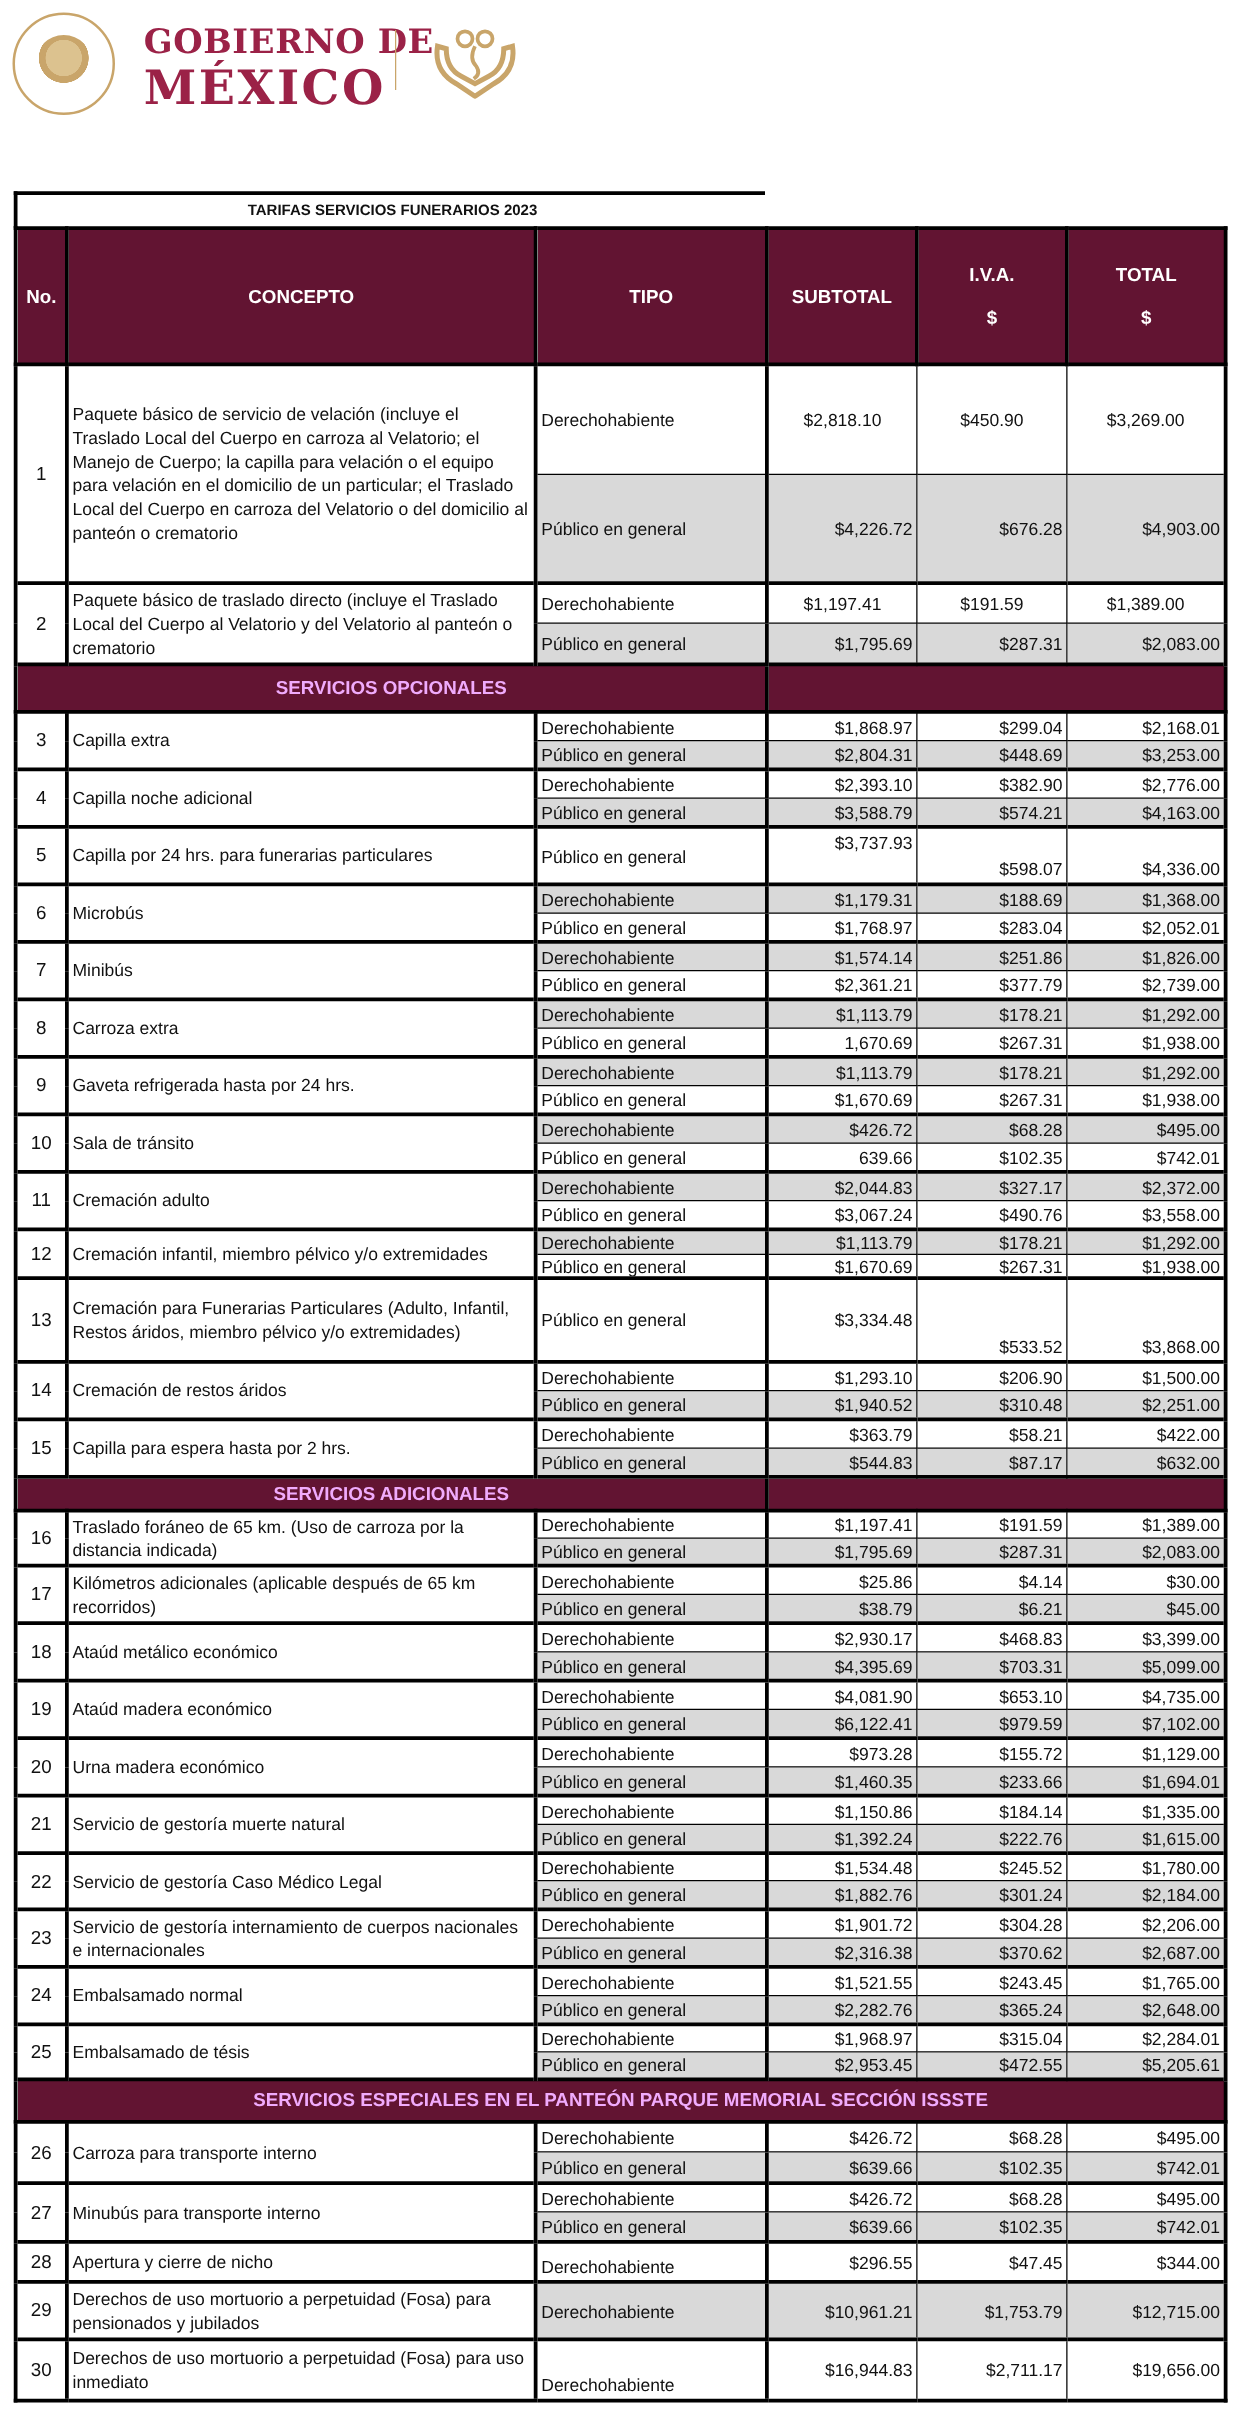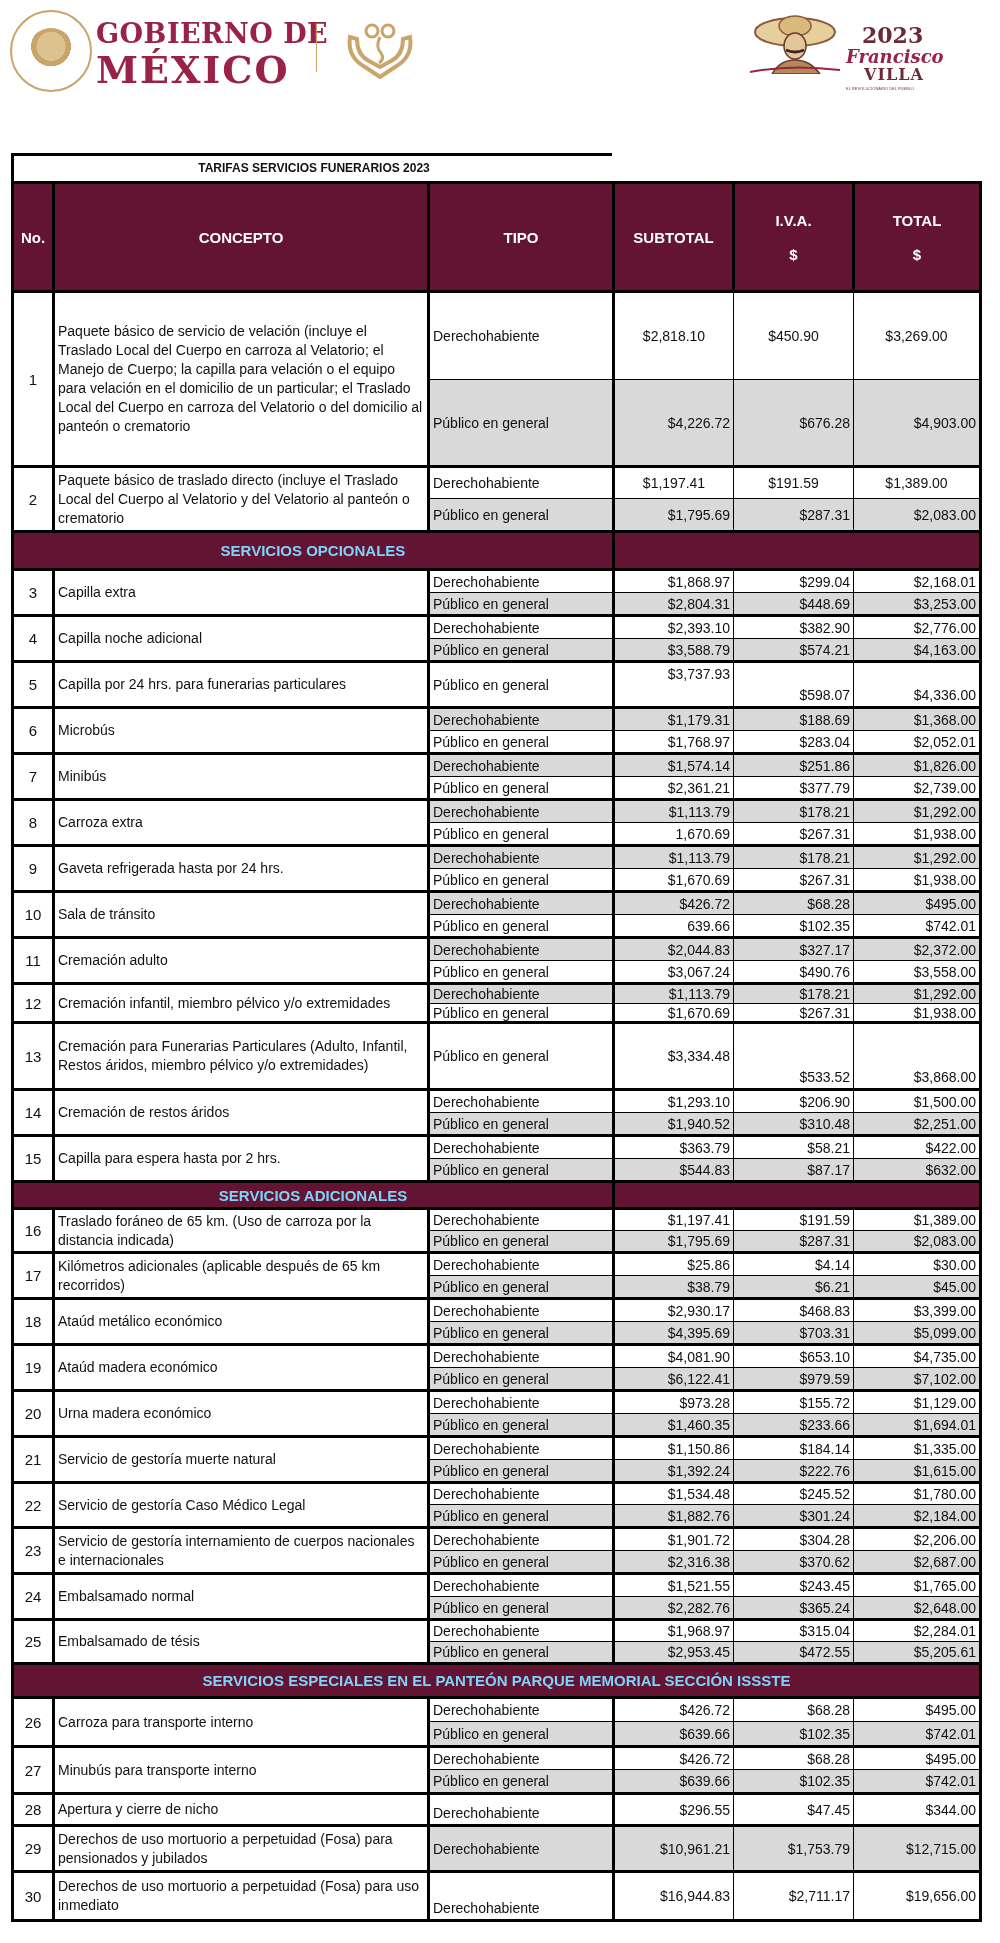--- a/index.html
+++ b/index.html
@@ -1,20 +1,20 @@
 <!DOCTYPE html>
 <html><head>
 <meta charset="utf-8">
 <style>
   html, body { margin:0; padding:0; background:#ffffff; }
   body { width:1000px; height:1943px; position:relative; font-family:"Liberation Sans", sans-serif; color:#111; overflow:hidden; }
   .logo-bar { position:absolute; left:0; top:0; width:1000px; height:110px; }
   .seal { position:absolute; left:10px; top:10px; width:82px; height:82px; border-radius:50%; border:2px solid #c9a56a; box-sizing:border-box; display:flex; align-items:center; justify-content:center; color:#b98e4e; font-family:"DejaVu Serif", serif; font-size:7px; text-align:center; }
   .seal .eagle { width:46px; height:46px; border-radius:50%; background:radial-gradient(circle at 50% 40%, #dcc28f 0 40%, #c9a56a 41% 55%, #fff 56%); }
-  .gob { position:absolute; left:96px; top:20px; font-family:"DejaVu Serif", serif; font-weight:bold; color:#9b2247; line-height:1; }
+  .gob { position:absolute; left:115px; top:20px; font-family:"DejaVu Serif", serif; font-weight:bold; color:#9b2247; line-height:1; }
   .gob .l1 { font-size:27px; letter-spacing:0.5px; }
   .gob .l2 { font-size:38px; letter-spacing:2px; margin-top:4px; }
   .vdiv { position:absolute; left:316px; top:24px; width:1px; height:48px; background:#c9a56a; }
   .hands { position:absolute; left:345px; top:17px; width:70px; height:62px; }
   .issste { position:absolute; left:428px; top:18px; color:#9b2247; font-family:"DejaVu Serif", serif; font-weight:bold; line-height:1; }
   .issste .nuevo { font-family:"DejaVu Sans", sans-serif; font-size:15px; }
   .issste .name { font-size:30px; letter-spacing:1px; }
   .issste .sub { font-family:"DejaVu Sans", sans-serif; font-size:6px; color:#c9a56a; font-weight:bold; margin-top:2px; line-height:1.25; }
   .villa { position:absolute; left:742px; top:8px; width:180px; height:84px; }
   .villa .hat { position:absolute; left:8px; top:6px; width:90px; height:60px; }
@@ -32,21 +32,21 @@
   th { background:#621432; color:#fff; font-weight:bold; font-size:15px; border:3px solid #000 !important; }
   .c-no { text-align:center; font-size:15px; }
   .c-con { text-align:left; line-height:1.35; }
   .c-tipo { text-align:left; white-space:nowrap; }
   .c-num { text-align:right; white-space:nowrap; }
   .c-num.center { text-align:center; }
   .gray { background:#d9d9d9; }
   .item-top > td { border-top:3px solid #000 !important; }
   .thick-l { border-left:3px solid #000 !important; }
   .thick-r { border-right:3px solid #000 !important; }
-  .section td { background:#621432; color:#7dd3fc; font-weight:bold; font-size:15px; text-align:center; border:3px solid #000 !important; }
+  .section td { background:#621432; color:#f0abfc; font-weight:bold; font-size:15px; text-align:center; border:3px solid #000 !important; }
   .valign-bottom { vertical-align:bottom; padding-bottom:3px !important; }
   .valign-top { vertical-align:top; padding-top:3px !important; }
 </style>
 </head>
 <body>
 
 <div class="logo-bar">
   <div class="seal">
       <div class="eagle"></div>
     </div>
@@ -54,34 +54,20 @@
     <div class="l1">GOBIERNO DE</div>
     <div class="l2">MÉXICO</div>
   </div>
   <div class="vdiv"></div>
   <svg class="hands" viewBox="0 0 70 62">
     <path d="M5 20 Q2 40 20 50 L35 60 L50 50 Q68 40 65 20 L58 22 Q58 38 46 44 L35 50 L24 44 Q12 38 12 22 Z" fill="none" stroke="#c9a56a" stroke-width="4"></path>
     <circle cx="27" cy="14" r="6" fill="none" stroke="#c9a56a" stroke-width="3"></circle>
     <circle cx="43" cy="14" r="6" fill="none" stroke="#c9a56a" stroke-width="3"></circle>
     <path d="M35 20 Q30 30 36 36 Q40 42 34 46" fill="none" stroke="#c9a56a" stroke-width="3"></path>
   </svg>
-  <div class="villa">
-    <svg class="hat" viewBox="0 0 90 60">
-      <ellipse cx="45" cy="18" rx="40" ry="14" fill="#e6cf9d" stroke="#8a5a3a" stroke-width="2"></ellipse>
-      <ellipse cx="45" cy="12" rx="16" ry="10" fill="#d9b97c" stroke="#8a5a3a" stroke-width="1.5"></ellipse>
-      <ellipse cx="45" cy="32" rx="11" ry="13" fill="#e3c79a" stroke="#6b3a2a" stroke-width="1.5"></ellipse>
-      <path d="M36 36 Q45 40 54 36" stroke="#3a2416" stroke-width="3" fill="none"></path>
-      <path d="M22 60 Q30 46 45 46 Q60 46 70 60 Z" fill="#b58a5a" stroke="#6b3a2a" stroke-width="1.5"></path>
-      <path d="M0 58 Q40 50 90 56" stroke="#9b2247" stroke-width="2" fill="none"></path>
-    </svg>
-    <div class="year">2023</div>
-    <div class="fran">Francisco</div>
-    <div class="vil">VILLA</div>
-    <div class="tag">EL REVOLUCIONARIO DEL PUEBLO</div>
-  </div>
 </div>
 
 <div class="title-row">
   <div class="title-text">TARIFAS SERVICIOS FUNERARIOS 2023</div>
 </div>
 <div class="title-line"></div>
 
 <table class="tarifas" id="tarifas">
   <colgroup>
     <col style="width:41px">

